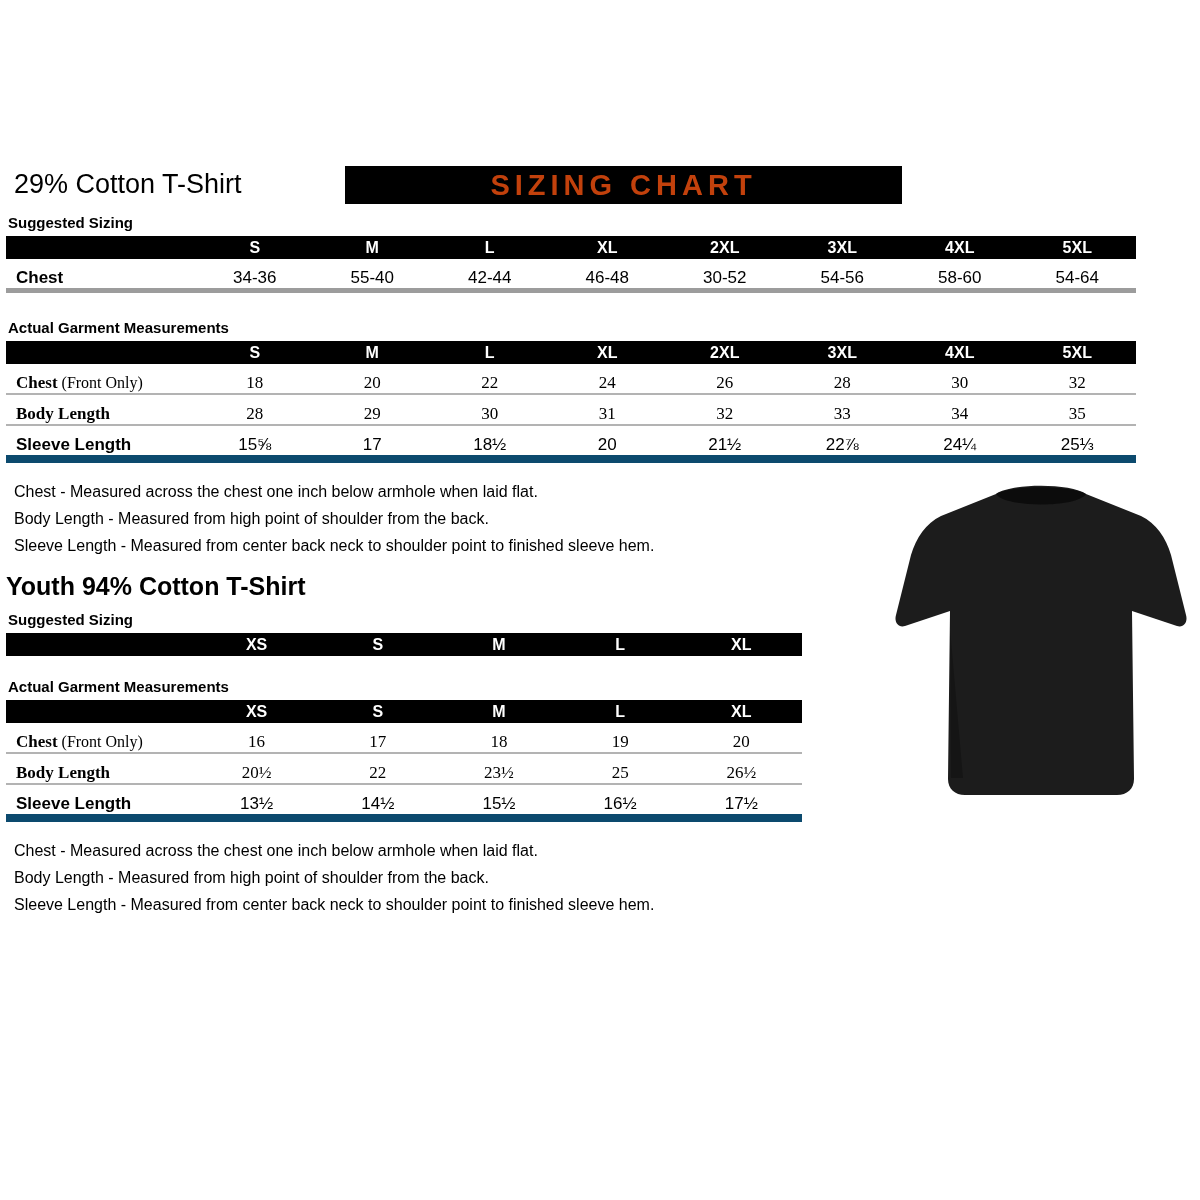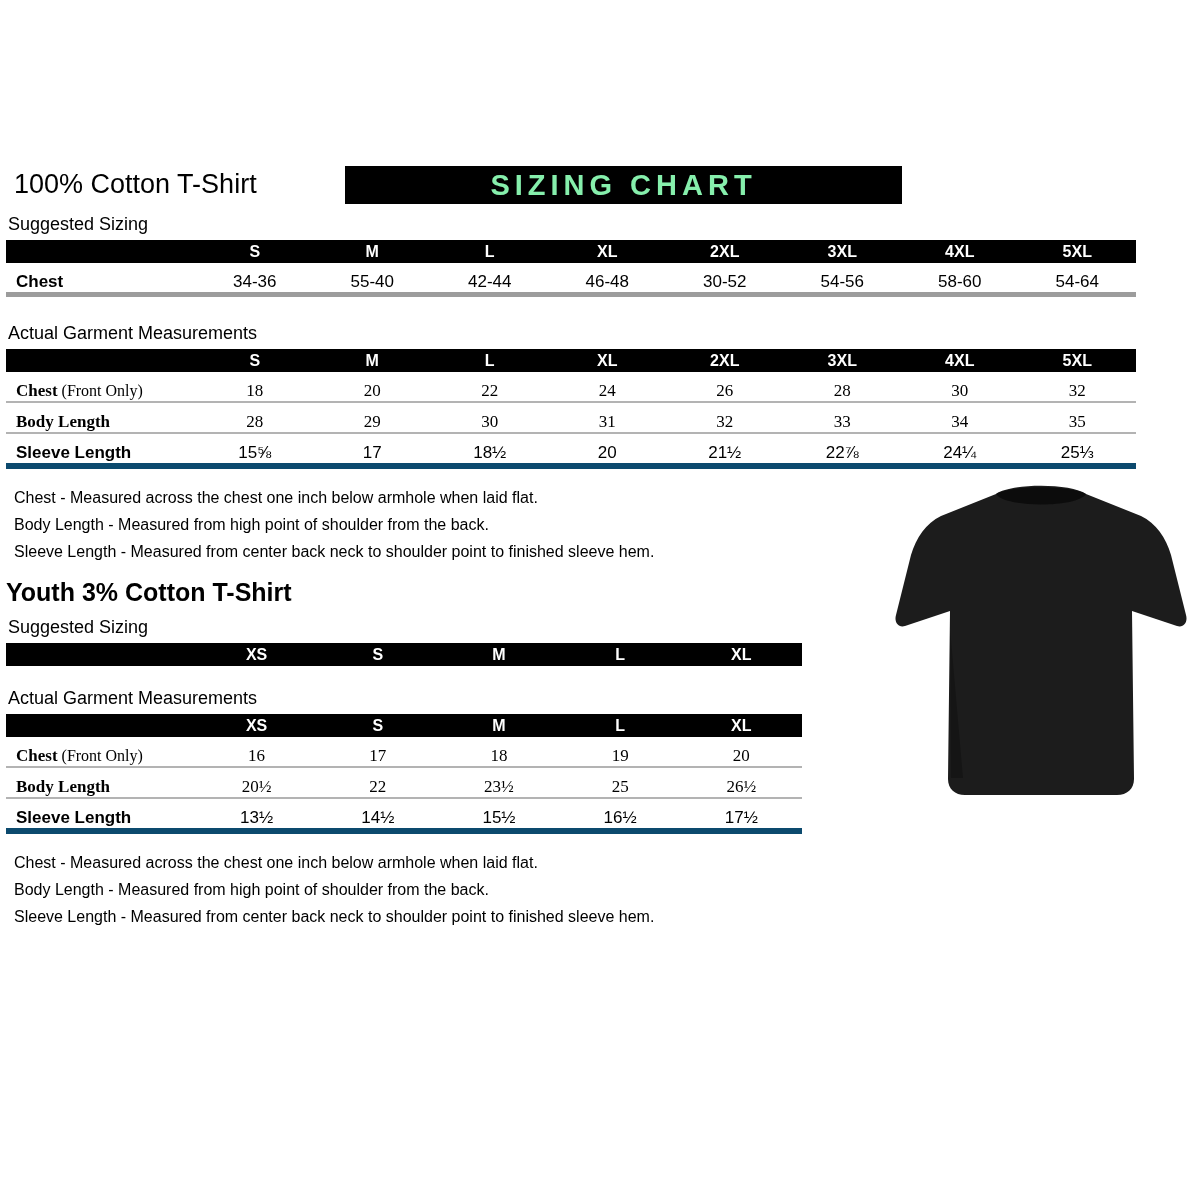--- a/index.html
+++ b/index.html
@@ -5,60 +5,60 @@
   html,body{margin:0;padding:0;background:#fff;}
   body{
     width:1200px;height:1200px;position:relative;overflow:hidden;
     font-family:"Liberation Sans", sans-serif;color:#000;
   }
   .content{position:absolute;left:6px;top:164px;width:1140px;}
 
   .top-row{position:relative;height:42px;margin-bottom:6px;}
   .adult-title{font-size:27px;font-weight:400;margin:0;padding-left:8px;line-height:40px;}
   .banner{
-    position:absolute;left:339px;top:2px;width:557px;height:38px;background:#000;color:#86efac;
+    position:absolute;left:339px;top:2px;width:557px;height:38px;background:#000;color:#c2410c;
     display:flex;align-items:center;justify-content:center;
     font-size:29px;font-weight:700;letter-spacing:5px;
   }
 
-  .section-label{font-size:18px;margin:8px 0 5px 2px;}
+  .section-label{font-size:15px;margin:8px 0 5px 2px;font-weight:bold;}
 
   .table{background:#fff;}
   .adult-table{width:1130px;}
   .youth-table{width:796px;}
   .thead{
     background:#000;color:#fff;display:flex;height:23px;align-items:center;
     font-weight:700;font-size:16px;
   }
   .row{display:flex;height:29px;align-items:flex-end;font-size:17px;}
   .label-cell{flex:0 0 190px;padding-left:10px;box-sizing:border-box;font-weight:700;white-space:nowrap;}
   .label-cell .suffix{font-weight:400;font-size:16px;}
   .adult-table .cell{flex:0 0 117.5px;text-align:center;}
   .youth-table .cell{flex:0 0 121.2px;text-align:center;}
   .sep{border-bottom:2px solid #b3b3b3;font-family:Liberation Serif, serif;}
   .thick{border-bottom:5px solid #9c9c9c;}
-  .thick-end{border-bottom:6px solid #0c4a6e;}
+  .thick-end{border-bottom:8px solid #0c4a6e;}
 
   .notes{margin:20px 0 0 8px;}
   .notes p{margin:0 0 10px 0;font-size:16px;line-height:17px;}
 
   .youth-title{font-size:25px;font-weight:700;margin:18px 0 10px 0;padding-left:0;}
 
   .gap-lg{margin-top:26px;}
   .gap-md{margin-top:22px;}
 
   .tee{position:absolute;left:893px;top:478px;width:296px;height:336px;}
 </style>
 </head>
 <body>
 
 <div class="content">
 
   <div class="top-row">
-    <h1 class="adult-title">100% Cotton T-Shirt</h1>
+    <h1 class="adult-title">29% Cotton T-Shirt</h1>
     <div class="banner">
       <span>SIZING CHART</span>
     </div>
   </div>
 
   <div class="section-label">Suggested Sizing</div>
 
   <div class="table adult-table">
     <div class="thead">
       <span class="label-cell"></span>
@@ -132,21 +132,21 @@
       <span class="cell">25⅓</span>
     </div>
   </div>
 
   <div class="notes">
     <p>Chest - Measured across the chest one inch below armhole when laid flat.</p>
     <p>Body Length - Measured from high point of shoulder from the back.</p>
     <p>Sleeve Length - Measured from center back neck to shoulder point to finished sleeve hem.</p>
   </div>
 
-  <h2 class="youth-title">Youth 3% Cotton T-Shirt</h2>
+  <h2 class="youth-title">Youth 94% Cotton T-Shirt</h2>
 
   <div class="section-label">Suggested Sizing</div>
 
   <div class="table youth-table">
     <div class="thead">
       <span class="label-cell"></span>
       <span class="cell">XS</span>
       <span class="cell">S</span>
       <span class="cell">M</span>
       <span class="cell">L</span>

